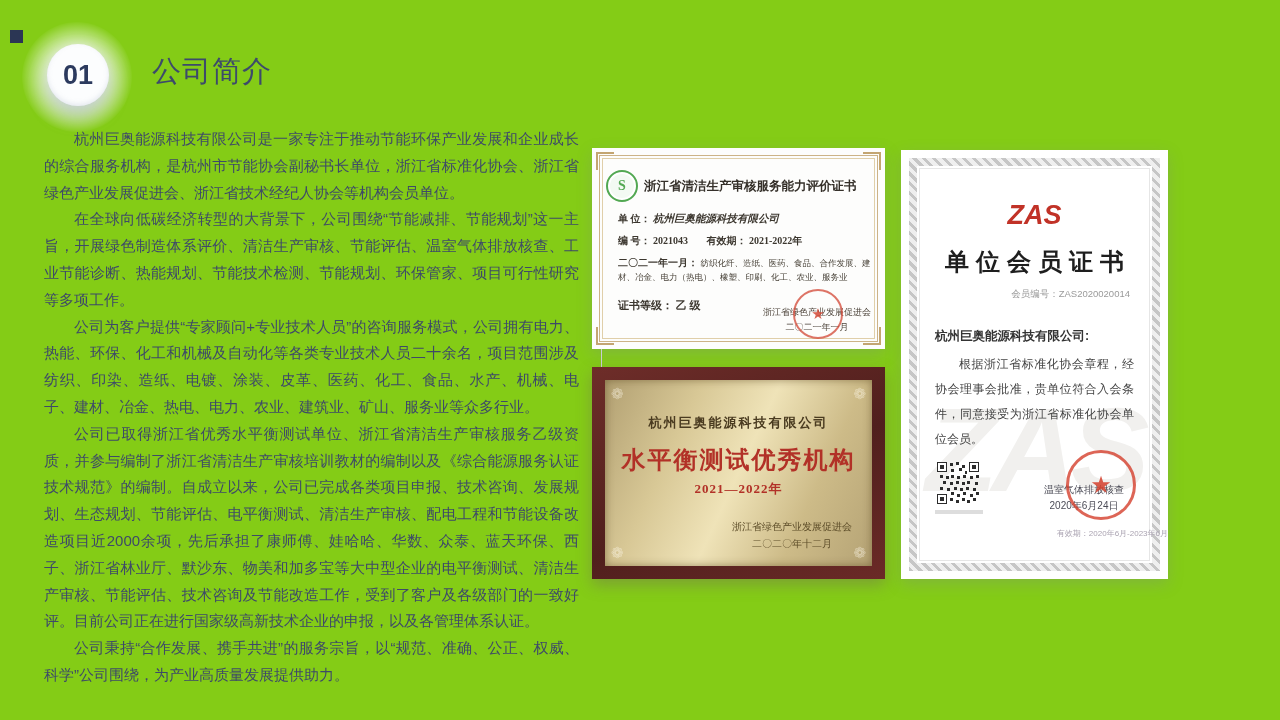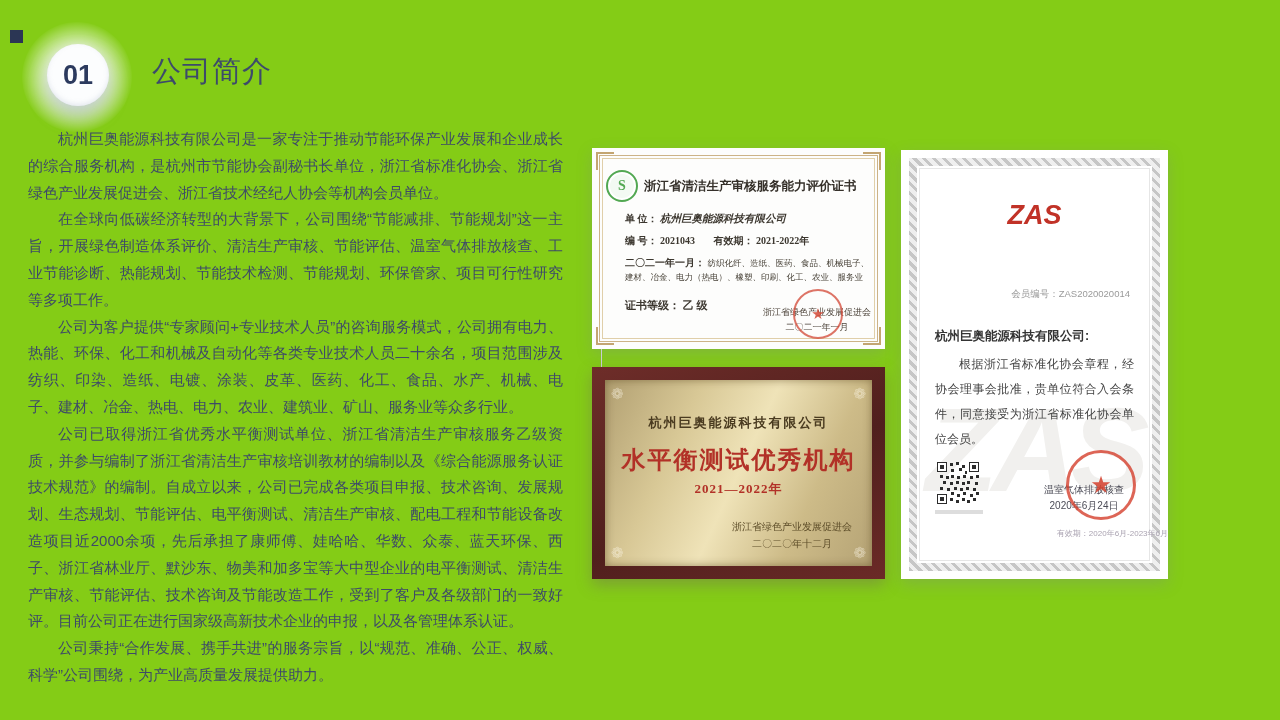--- a/index.html
+++ b/index.html
@@ -6,41 +6,41 @@
   .slide{position:relative;width:1280px;height:720px;background:#84cc16;overflow:hidden;
          font-family:"Liberation Sans",sans-serif;padding-left:27px;}
   .corner-square{position:absolute;left:10px;top:30px;width:13px;height:13px;background:#2b3654;}
   .badge-halo{position:absolute;left:22px;top:22px;width:110px;height:110px;border-radius:50%;
               background:radial-gradient(circle,rgba(255,255,255,0.95) 30%,rgba(255,255,255,0) 72%);}
   .badge{position:absolute;left:47px;top:44px;width:62px;height:62px;border-radius:50%;background:#fcfdfe;
          box-shadow:0 10px 18px rgba(164,176,197,0.55), inset 0 -2px 5px rgba(164,176,197,0.25);
          display:flex;align-items:center;justify-content:center;font-weight:bold;font-size:27px;color:#2c3a5e;}
   .slide-title{position:absolute;left:152px;top:52px;font-size:29px;color:#3d4a6b;letter-spacing:1px;}
 
-  .body-text{position:absolute;left:28px;top:126px;width:535px;font-size:15px;line-height:26.8px;
+  .body-text{position:absolute;left:44px;top:126px;width:535px;font-size:15px;line-height:26.8px;
              color:#3e4a68;text-align:justify;}
   .body-text p{margin:0;text-indent:2em;}
 
   .card{position:absolute;background:#fdfdfc;box-shadow:0 5px 14px rgba(118,128,150,0.28);}
 
   
   .cert1{left:592px;top:148px;width:293px;height:201px;font-family:"Liberation Serif",serif;}
   .cert1-frame{position:absolute;inset:7px;border:1px solid #cdb387;}
   .cert1-frame::before{content:"";position:absolute;inset:2px;border:1px solid #e0cfa9;}
   .c1-corner{position:absolute;width:16px;height:16px;border:2px solid #c3a571;}
   .c1-tl{left:4px;top:4px;border-right:none;border-bottom:none;}
   .c1-tr{right:4px;top:4px;border-left:none;border-bottom:none;}
   .c1-bl{left:4px;bottom:4px;border-right:none;border-top:none;}
   .c1-br{right:4px;bottom:4px;border-left:none;border-top:none;}
   .c1-head{position:absolute;top:22px;left:14px;right:10px;display:flex;align-items:center;gap:6px;}
   .c1-logo{width:28px;height:28px;flex:none;border:2px solid #52a852;border-radius:50%;background:#f3faf3;
            display:flex;align-items:center;justify-content:center;color:#52a852;font-weight:bold;font-size:14px;
            box-shadow:inset 0 0 0 2px #fff;}
   .c1-title{font-size:12.5px;font-weight:bold;color:#35302a;}
-  .c1-fields{position:absolute;left:26px;right:14px;top:64px;font-size:10px;color:#3c372f;margin-left:7px;}
+  .c1-fields{position:absolute;left:26px;right:14px;top:64px;font-size:10px;color:#3c372f;}
   .c1-label{font-weight:bold;}
   .c1-row2{margin-top:8px;}
   .c1-row2 .pair{margin-right:16px;}
   .c1-value-strong{font-weight:bold;}
   .c1-script{font-style:italic;font-weight:bold;font-size:10.5px;}
   .c1-scope{margin-top:8px;line-height:14px;}
   .c1-scope .scope-val{font-size:8.5px;color:#4a443a;}
   .c1-grade{margin-top:14px;font-size:11px;}
   .c1-issuer{position:absolute;right:14px;bottom:14px;text-align:center;font-size:9px;color:#4c4339;line-height:15px;}
   .c1-seal{position:absolute;right:42px;bottom:10px;width:46px;height:46px;border-radius:50%;
@@ -129,21 +129,21 @@
           <span class="c1-label">编 号：</span>
           <span class="c1-value-strong">2021043</span>
         </span>
         <span class="pair">
           <span class="c1-label">有效期：</span>
           <span class="c1-value-strong">2021-2022年</span>
         </span>
       </div>
       <div class="c1-scope">
         <span class="c1-label">二〇二一年一月：</span>
-        <span class="scope-val">纺织化纤、造纸、医药、食品、机械电子、建材、冶金、电力（热电）、橡塑、印刷、化工、农业、服务业</span>
+        <span class="scope-val">纺织化纤、造纸、医药、食品、合作发展、建材、冶金、电力（热电）、橡塑、印刷、化工、农业、服务业</span>
       </div>
       <div class="c1-grade">
         <span class="c1-label">证书等级：</span>
         <span class="c1-value-strong">乙 级</span>
       </div>
     </div>
     <div class="c1-issuer">
       <div>浙江省绿色产业发展促进会</div>
       <div>二〇二一年一月</div>
     </div>
@@ -167,20 +167,21 @@
         <div>浙江省绿色产业发展促进会</div>
         <div>二〇二〇年十二月</div>
       </div>
     </div>
   </div>
 
   <div class="card cert2">
     <div class="cert2-border"></div>
     <div class="zas-watermark">ZAS</div>
     <div class="c2-logo">ZAS</div>
+    <div class="c2-title">单位会员证书</div>
     <div class="c2-memberno">会员编号：ZAS2020020014</div>
     <div class="c2-addressee">杭州巨奥能源科技有限公司:</div>
     <div class="c2-body">根据浙江省标准化协会章程，经协会理事会批准，贵单位符合入会条件，同意接受为浙江省标准化协会单位会员。</div>
     <svg class="c2-qr" viewBox="0 0 29 29" shape-rendering="crispEdges">
       <rect x="0" y="0" width="7" height="7" fill="#2c2c2c"></rect>
         <rect x="1" y="1" width="5" height="5" fill="#fff"></rect>
         <rect x="2" y="2" width="3" height="3" fill="#2c2c2c"></rect>
       <rect x="22" y="0" width="7" height="7" fill="#2c2c2c"></rect>
         <rect x="23" y="1" width="5" height="5" fill="#fff"></rect>
         <rect x="24" y="2" width="3" height="3" fill="#2c2c2c"></rect>

